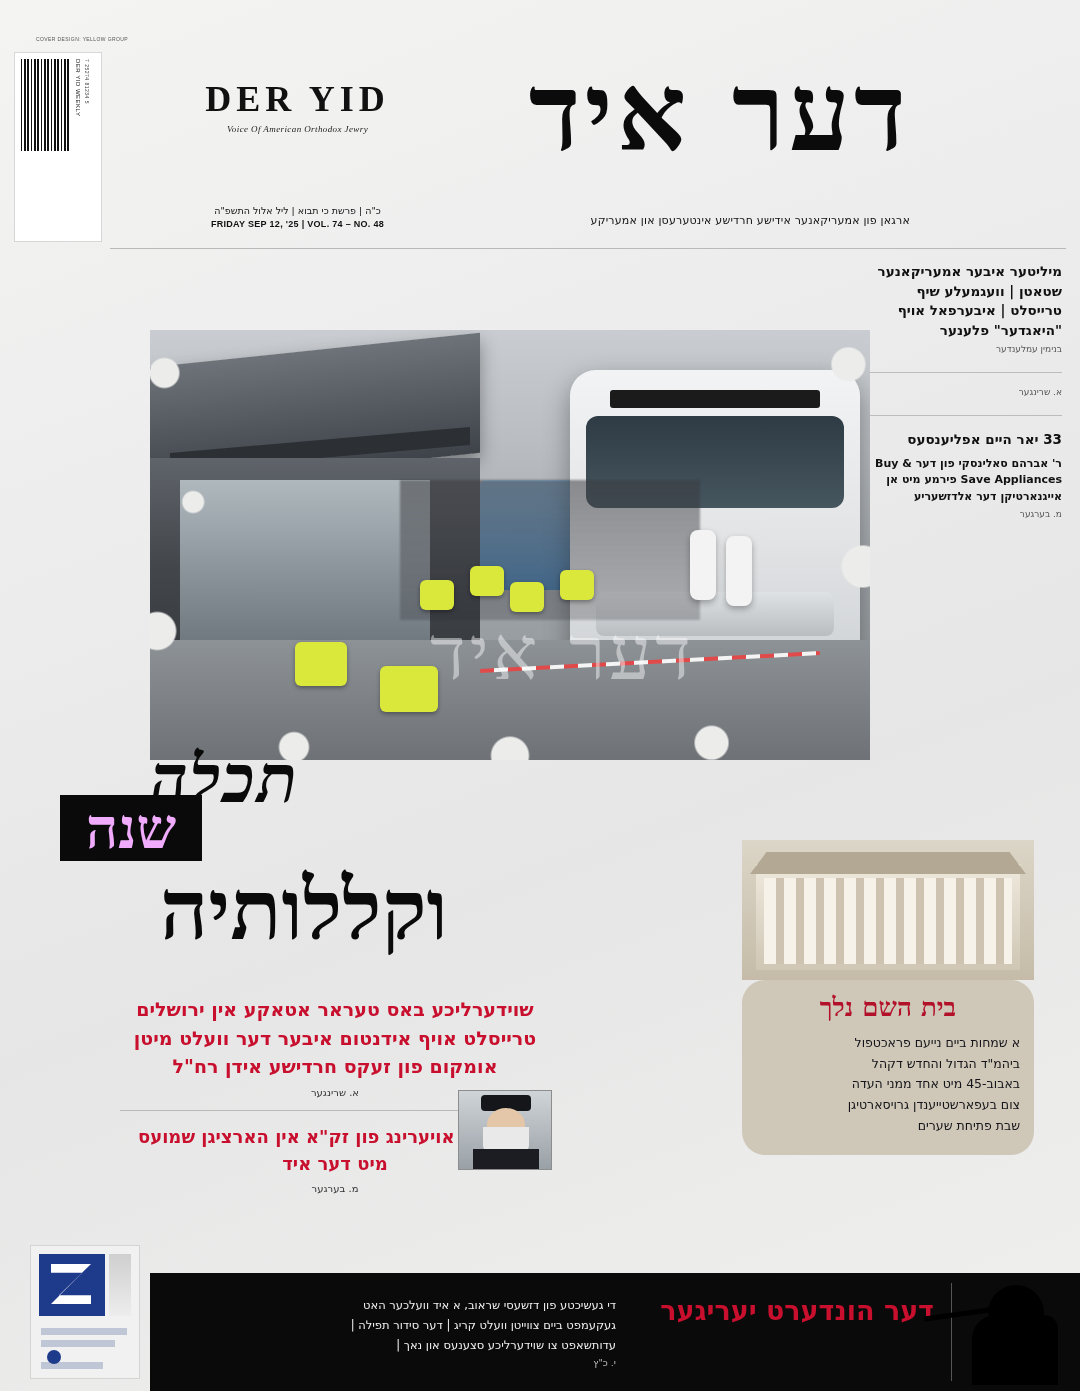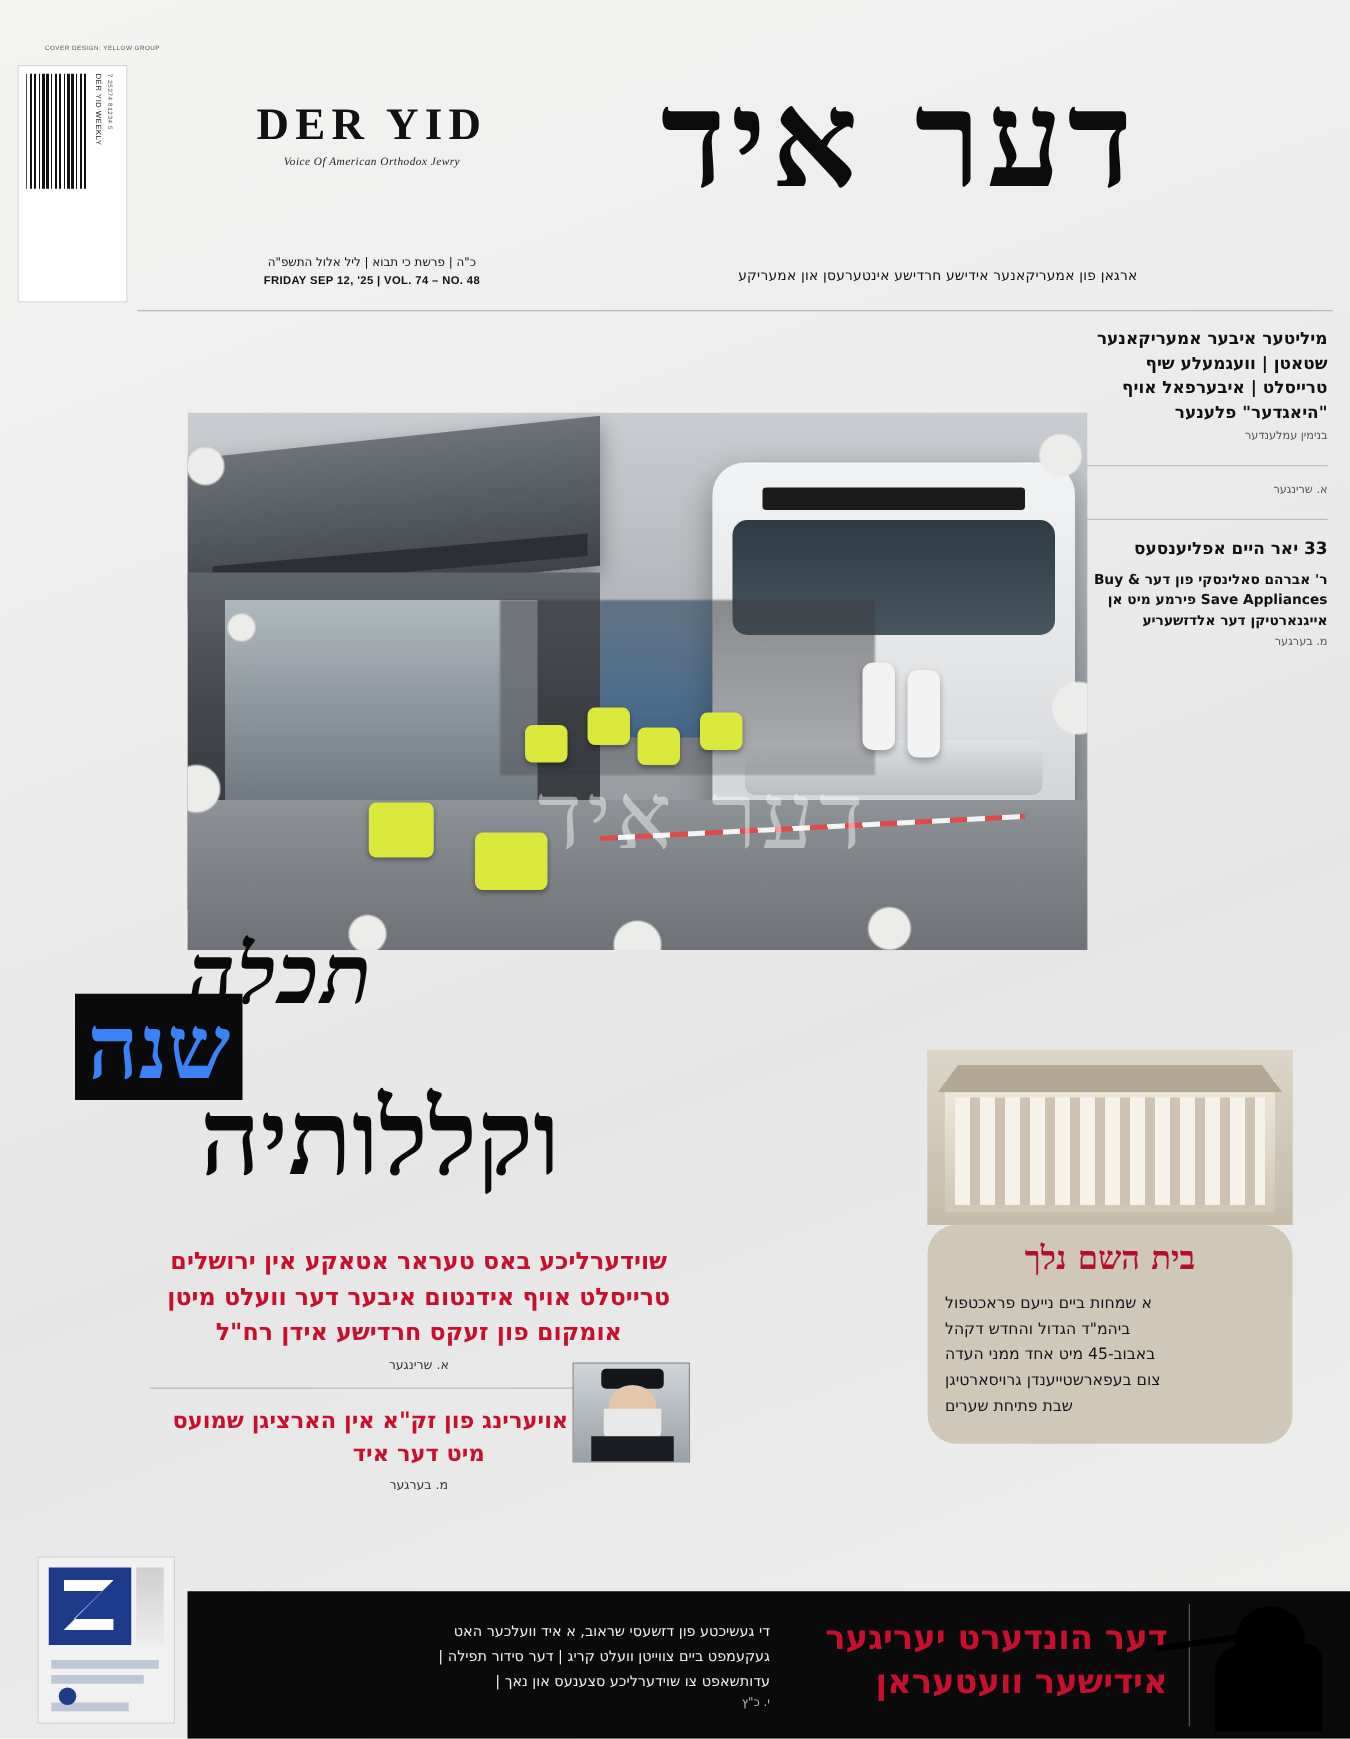--- a/index.html
+++ b/index.html
@@ -176,21 +176,21 @@
     font-family:"DejaVu Serif",serif;font-size:74px;color:rgba(255,255,255,.45);
     direction:rtl;letter-spacing:4px;pointer-events:none;
   }
 
   
   .hl{
     position:absolute;direction:rtl;
     font-family:"DejaVu Serif",serif;font-weight:700;color:#0a0a0a;
   }
   .hl-1{left:150px;top:740px;font-size:66px;letter-spacing:2px;font-style:italic;}
-  .hl-2{left:60px;top:795px;font-size:71px;background:#0a0a0a;color:#3b82f6;padding:0 10px;}
+  .hl-2{left:60px;top:795px;font-size:56px;background:#0a0a0a;color:#f0abfc;padding:0 26px;}
   .hl-3{left:160px;top:860px;font-size:84px;}
 
   
   .lead{
     position:absolute;left:120px;top:995px;width:430px;
     direction:rtl;text-align:center;
   }
   .lead .l1{
     font-family:"DejaVu Sans",sans-serif;font-size:19px;font-weight:700;
     color:#c8102e;line-height:1.5;
@@ -227,21 +227,21 @@
   .box{
     position:absolute;left:742px;top:980px;width:292px;height:175px;
     background:#cfc8b8;
     border-radius:23px;
   }
   .box .t{
     font-family:"DejaVu Serif",serif;direction:rtl;text-align:center;
     font-size:26px;font-weight:700;color:#b3102a;padding-top:12px;
   }
   .box ul{
-    list-style:none;margin:10px 14px 0 14px;padding:0;direction:rtl;text-align:left;
+    list-style:none;margin:10px 14px 0 14px;padding:0;direction:rtl;text-align:right;
   }
   .box li{
     font-family:"DejaVu Sans",sans-serif;font-size:12.5px;color:#14141a;
     line-height:1.65;
   }
 
   
   .banner{
     position:absolute;left:150px;right:0;bottom:0;height:118px;background:#0a0a0a;
   }
@@ -378,21 +378,20 @@
       <li>ביהמ"ד הגדול והחדש דקהל</li>
       <li>באבוב-45 מיט אחד ממני העדה</li>
       <li>צום בעפארשטייענדן גרויסארטיגן</li>
       <li>שבת פתיחת שערים</li>
     </ul>
   </div>
 
   <div class="banner">
     <div class="head">
       <div>דער הונדערט יעריגער</div>
-      <div>אידישער וועטעראן</div>
     </div>
     <div class="divider-v"></div>
     <div class="body">
       <div>די געשיכטע פון דזשעסי שראוב, א איד וועלכער האט</div>
       <div>געקעמפט ביים צווייטן וועלט קריג | דער סידור תפילה |</div>
       <div>עדותשאפט צו שוידערליכע סצענעס און נאך |</div>
       <div class="by">י. כ"ץ</div>
     </div>
     <div class="soldier">
       <div class="rifle"></div>

